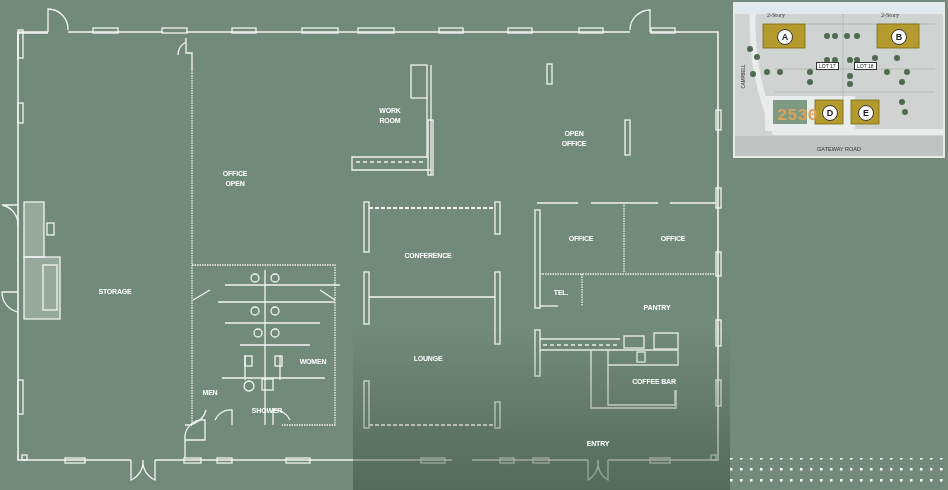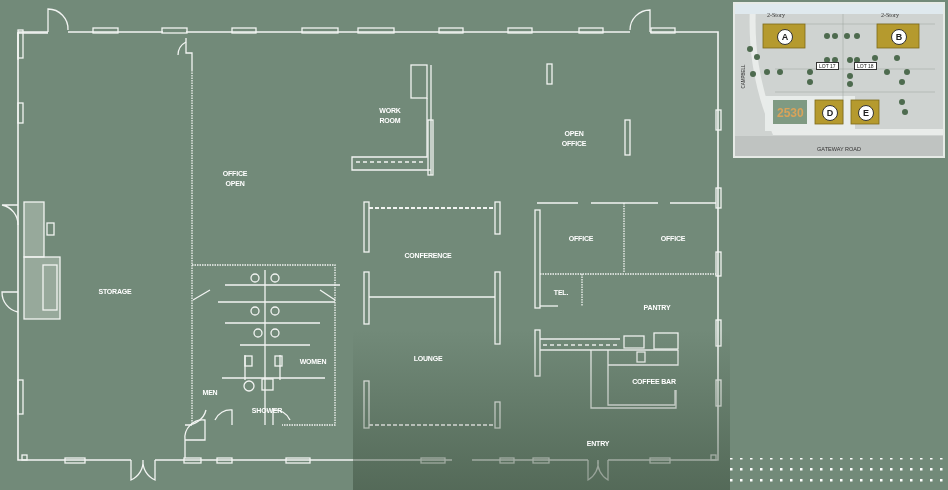--- a/index.html
+++ b/index.html
@@ -188,21 +188,21 @@
         <circle cx="115" cy="80" r="3"></circle>
         <circle cx="75" cy="78" r="3"></circle>
     </g>
   </svg>
   <div style="position:absolute;left:32px;top:8px;font-family:'Liberation Serif',serif;font-size:6px;color:#333;">2-Story</div>
   <div style="position:absolute;left:146px;top:8px;font-family:'Liberation Serif',serif;font-size:6px;color:#333;">2-Story</div>
   <div style="position:absolute;left:42px;top:25px;width:14px;height:14px;border-radius:50%;background:#fff;border:1px solid #333;font-size:9px;font-weight:bold;text-align:center;line-height:14px;color:#222;">A</div>
   <div style="position:absolute;left:156px;top:25px;width:14px;height:14px;border-radius:50%;background:#fff;border:1px solid #333;font-size:9px;font-weight:bold;text-align:center;line-height:14px;color:#222;">B</div>
   <div style="position:absolute;left:87px;top:101px;width:14px;height:14px;border-radius:50%;background:#fff;border:1px solid #333;font-size:9px;font-weight:bold;text-align:center;line-height:14px;color:#222;">D</div>
   <div style="position:absolute;left:123px;top:101px;width:14px;height:14px;border-radius:50%;background:#fff;border:1px solid #333;font-size:9px;font-weight:bold;text-align:center;line-height:14px;color:#222;">E</div>
-  <div style="position:absolute;left:42px;top:102px;font-family:Liberation Sans, sans-serif;font-size:12px;font-weight:bold;color:#d9a35a;">2530</div>
+  <div style="position:absolute;left:42px;top:102px;font-family:Liberation Mono, monospace;font-size:17px;font-weight:bold;color:#d9a35a;">2530</div>
   <div style="position:absolute;left:81px;top:58px;font-size:5px;background:#fff;border:0.5px solid #333;padding:0 2px;color:#222;">LOT 17</div>
   <div style="position:absolute;left:119px;top:58px;font-size:5px;background:#fff;border:0.5px solid #333;padding:0 2px;color:#222;">LOT 18</div>
   <div style="position:absolute;left:0;width:208px;top:142px;text-align:center;font-size:5.5px;color:#333;">GATEWAY ROAD</div>
   <div style="position:absolute;left:-4px;top:70px;font-size:4.5px;color:#333;transform:rotate(-90deg);">CAMPBELL</div>
 </div>
 
 <svg class="dots" viewBox="0 0 220 33">
   <defs>
     <pattern id="dp" x="2" y="0" width="10" height="11" patternUnits="userSpaceOnUse">
       <rect x="0" y="0" width="2.5" height="2.5" fill="#ffffff"></rect>

